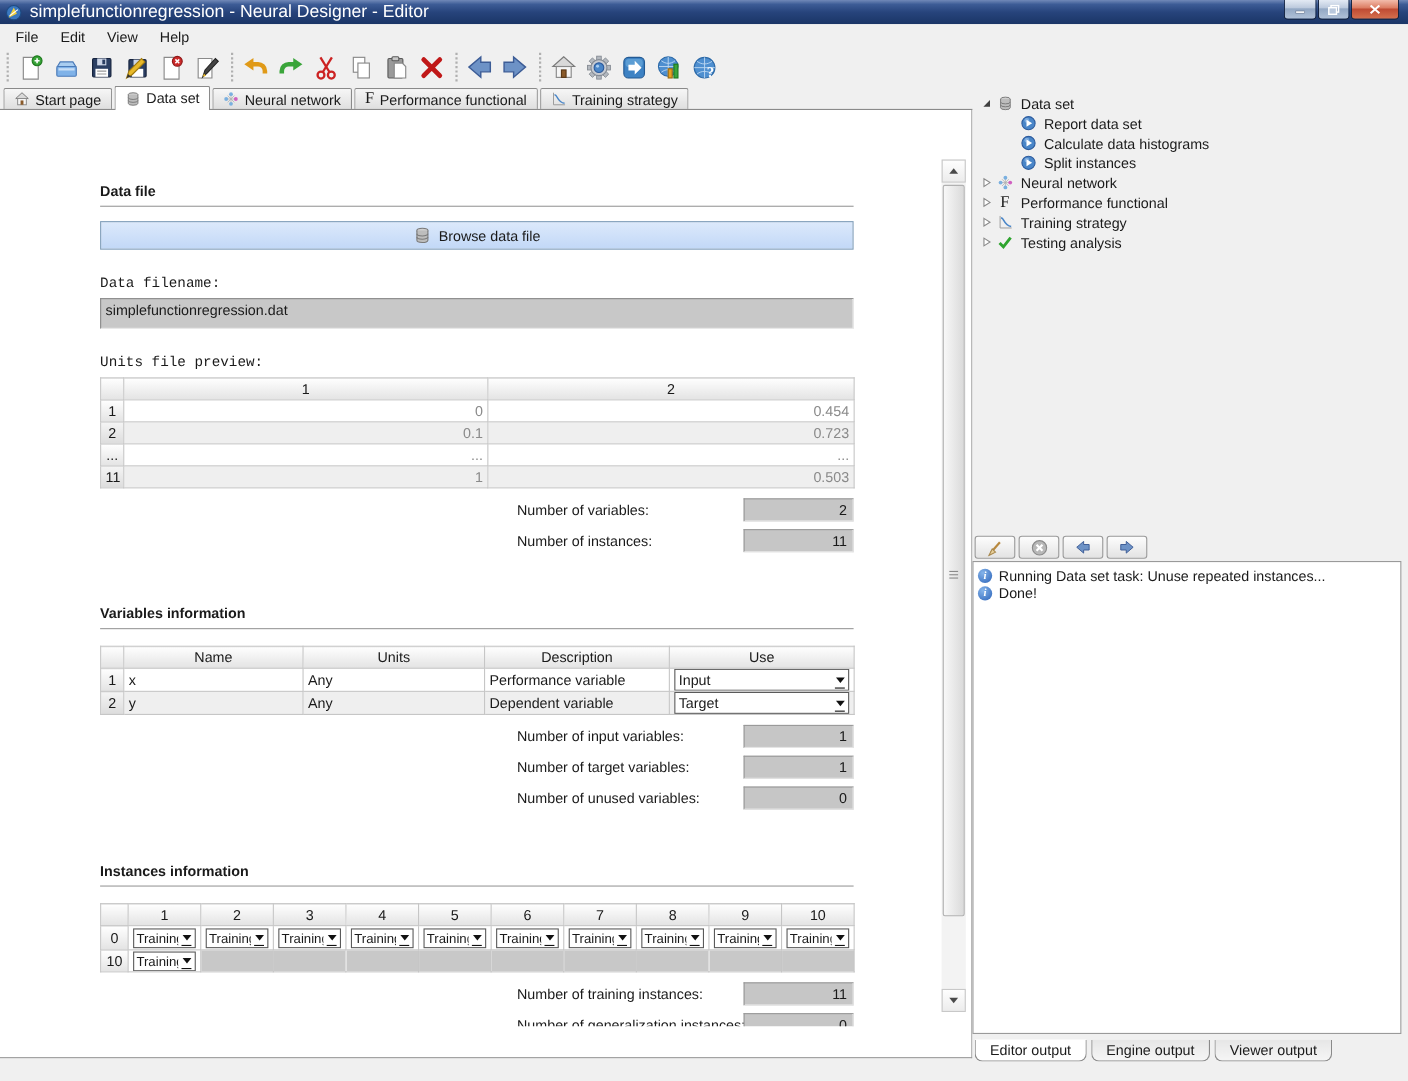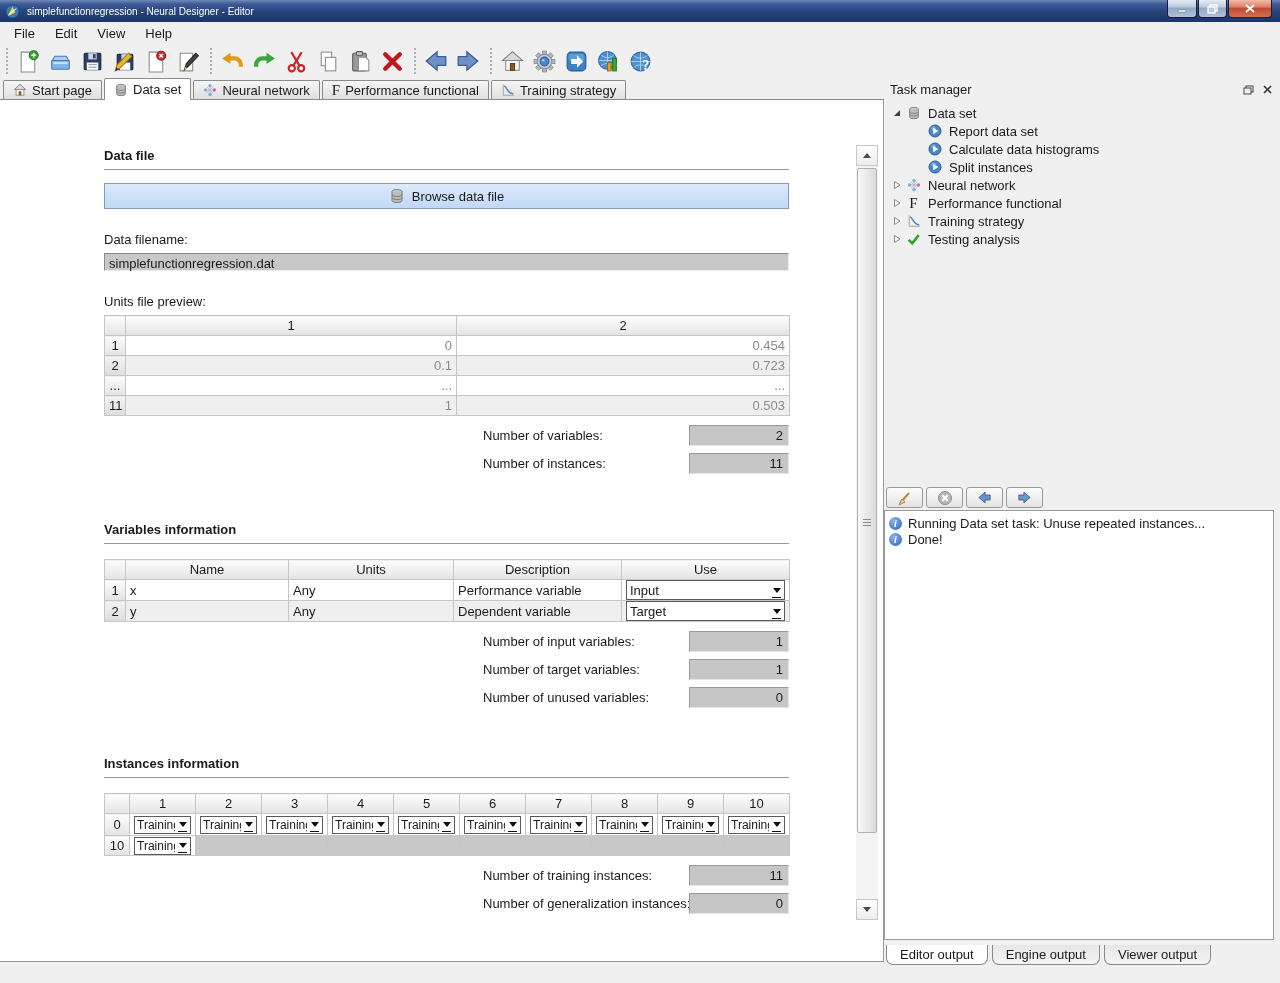--- a/index.html
+++ b/index.html
@@ -9,21 +9,21 @@
     background:#f0f0f0; font-family:"Liberation Sans", sans-serif; font-size:13px; color:#1a1a1a;
   }
 
   
   .titlebar {
     position:absolute; left:0; top:0; width:1280px; height:22px;
     background:linear-gradient(180deg,#7189b8 0%,#3d5c96 18%,#27447c 50%,#1a3566 100%);
     display:flex; align-items:center;
   }
   .app-icon { margin:0 0 0 5px; width:15px; height:15px; }
-  .title-text { color:#fff; font-size:10px; margin-left:7px; flex:1; }
+  .title-text { color:#fff; font-size:16px; margin-left:7px; flex:1; }
   .win-controls { display:flex; align-self:flex-start; margin-right:8px; }
   .win-btn {
     height:18px; border:1px solid #12203a; border-top:none; border-radius:0 0 4px 4px;
     background:linear-gradient(#e3eaf4 0%,#becbde 40%,#93a8c4 48%,#b0c1d8 100%);
     display:flex; align-items:center; justify-content:center; margin-left:1px;
   }
   .win-btn.min { width:30px; } .win-btn.max { width:29px; }
   .win-btn.close { width:44px;
     background:linear-gradient(#f2bcab 0%,#dd8066 40%,#c04c34 50%,#d5704e 100%); }
 
@@ -44,30 +44,30 @@
   .tabbar::after { content:""; position:absolute; left:0; bottom:0; width:884px; height:1px; background:#8a8a8a; z-index:1; }
   .tab { position:relative; display:flex; align-items:center; gap:5px; padding:0 9px;
     border:1px solid #8a8a8a; border-bottom:none; border-radius:2px 2px 0 0;
     background:linear-gradient(#f6f6f6,#dfdfdf); height:19px; margin-right:2px; margin-bottom:1px; z-index:0; }
   .tab.active { background:#fff; height:22px; margin-bottom:0; z-index:2; }
   .tab-label { white-space:nowrap; }
 
   
   .editor { position:absolute; left:0; top:100px; width:884px; height:862px; background:#fff;
     border-right:1px solid #9a9a9a; border-bottom:1px solid #9a9a9a; }
-  .viewport { position:absolute; left:0; top:40px; width:852px; height:775px; overflow:hidden;margin-left:13px; }
+  .viewport { position:absolute; left:0; top:58px; width:852px; height:775px; overflow:hidden; }
   .content { padding:8px 0 0 91px; width:776px; }
   .section-h { font-weight:bold; font-size:13px; }
   .rule { height:1px; background:#9a9a9a; margin-top:6px; width:685px; }
   .gap48 { margin-top:48px; }
 
   .browse-btn { margin-top:13px; width:685px; height:26px; border:1px solid #7f9db9;
     background:linear-gradient(#dcE9fb,#c2d8f7); display:flex; align-items:center; justify-content:center; gap:7px; }
-  .lbl { margin-top:23px; }
-  .field { margin-top:6px; width:685px; height:18px; background:#c8c8c8;
+  .lbl { margin-top:23px;font-family:Liberation Mono, monospace; }
+  .field { margin-top:6px; width:685px; height:28px; background:#c8c8c8;
     border:1px solid #8a8a8a; border-bottom-color:#ececec; border-right-color:#ececec;
     padding:2px 4px; }
 
   table.grid { border-collapse:collapse; margin-top:6px; width:685px; table-layout:fixed;
     border:1px solid #8f8f8f; }
   table.grid th, table.grid td { border:1px solid #c6c6c6; height:20px; padding:0 4px;
     font-weight:normal; overflow:hidden; white-space:nowrap; }
   table.grid th { background:linear-gradient(#fefefe,#e3e3e3); text-align:center; }
   td.rowhead { background:linear-gradient(#fefefe,#e3e3e3); text-align:center; }
   tr.alt td { background:#efefef; }
@@ -664,34 +664,20 @@
         <span class="vs-grip"></span>
       </div>
     <div class="vs-btn down">
         <span class="tri-down"></span>
       </div>
   </div>
 </div>
 
 <div class="right">
 
-  <div class="panel-header">
-    <span class="panel-title">Task manager</span>
-    <span class="ph-btn">
-      <svg width="11" height="10" viewBox="0 0 11 10">
-        <rect x="3" y="1" width="7" height="6" fill="none" stroke="#444"></rect>
-          <rect x="1" y="3" width="7" height="6" fill="#f0f0f0" stroke="#444"></rect>
-      </svg>
-    </span>
-    <span class="ph-btn">
-      <svg width="9" height="9" viewBox="0 0 9 9">
-          <path d="M1 1 L8 8 M8 1 L1 8" stroke="#333" stroke-width="1.6"></path>
-        </svg>
-    </span>
-  </div>
 
   <div class="tree">
     <div class="tree-row">
       <span class="expander">
         <svg width="10" height="10" viewBox="0 0 10 10">
             <polygon points="8,2 8,8 2,8" fill="#404040"></polygon>
           </svg>
       </span>
       <span class="tree-icon">
         <svg width="14" height="14" viewBox="0 0 16 16">

